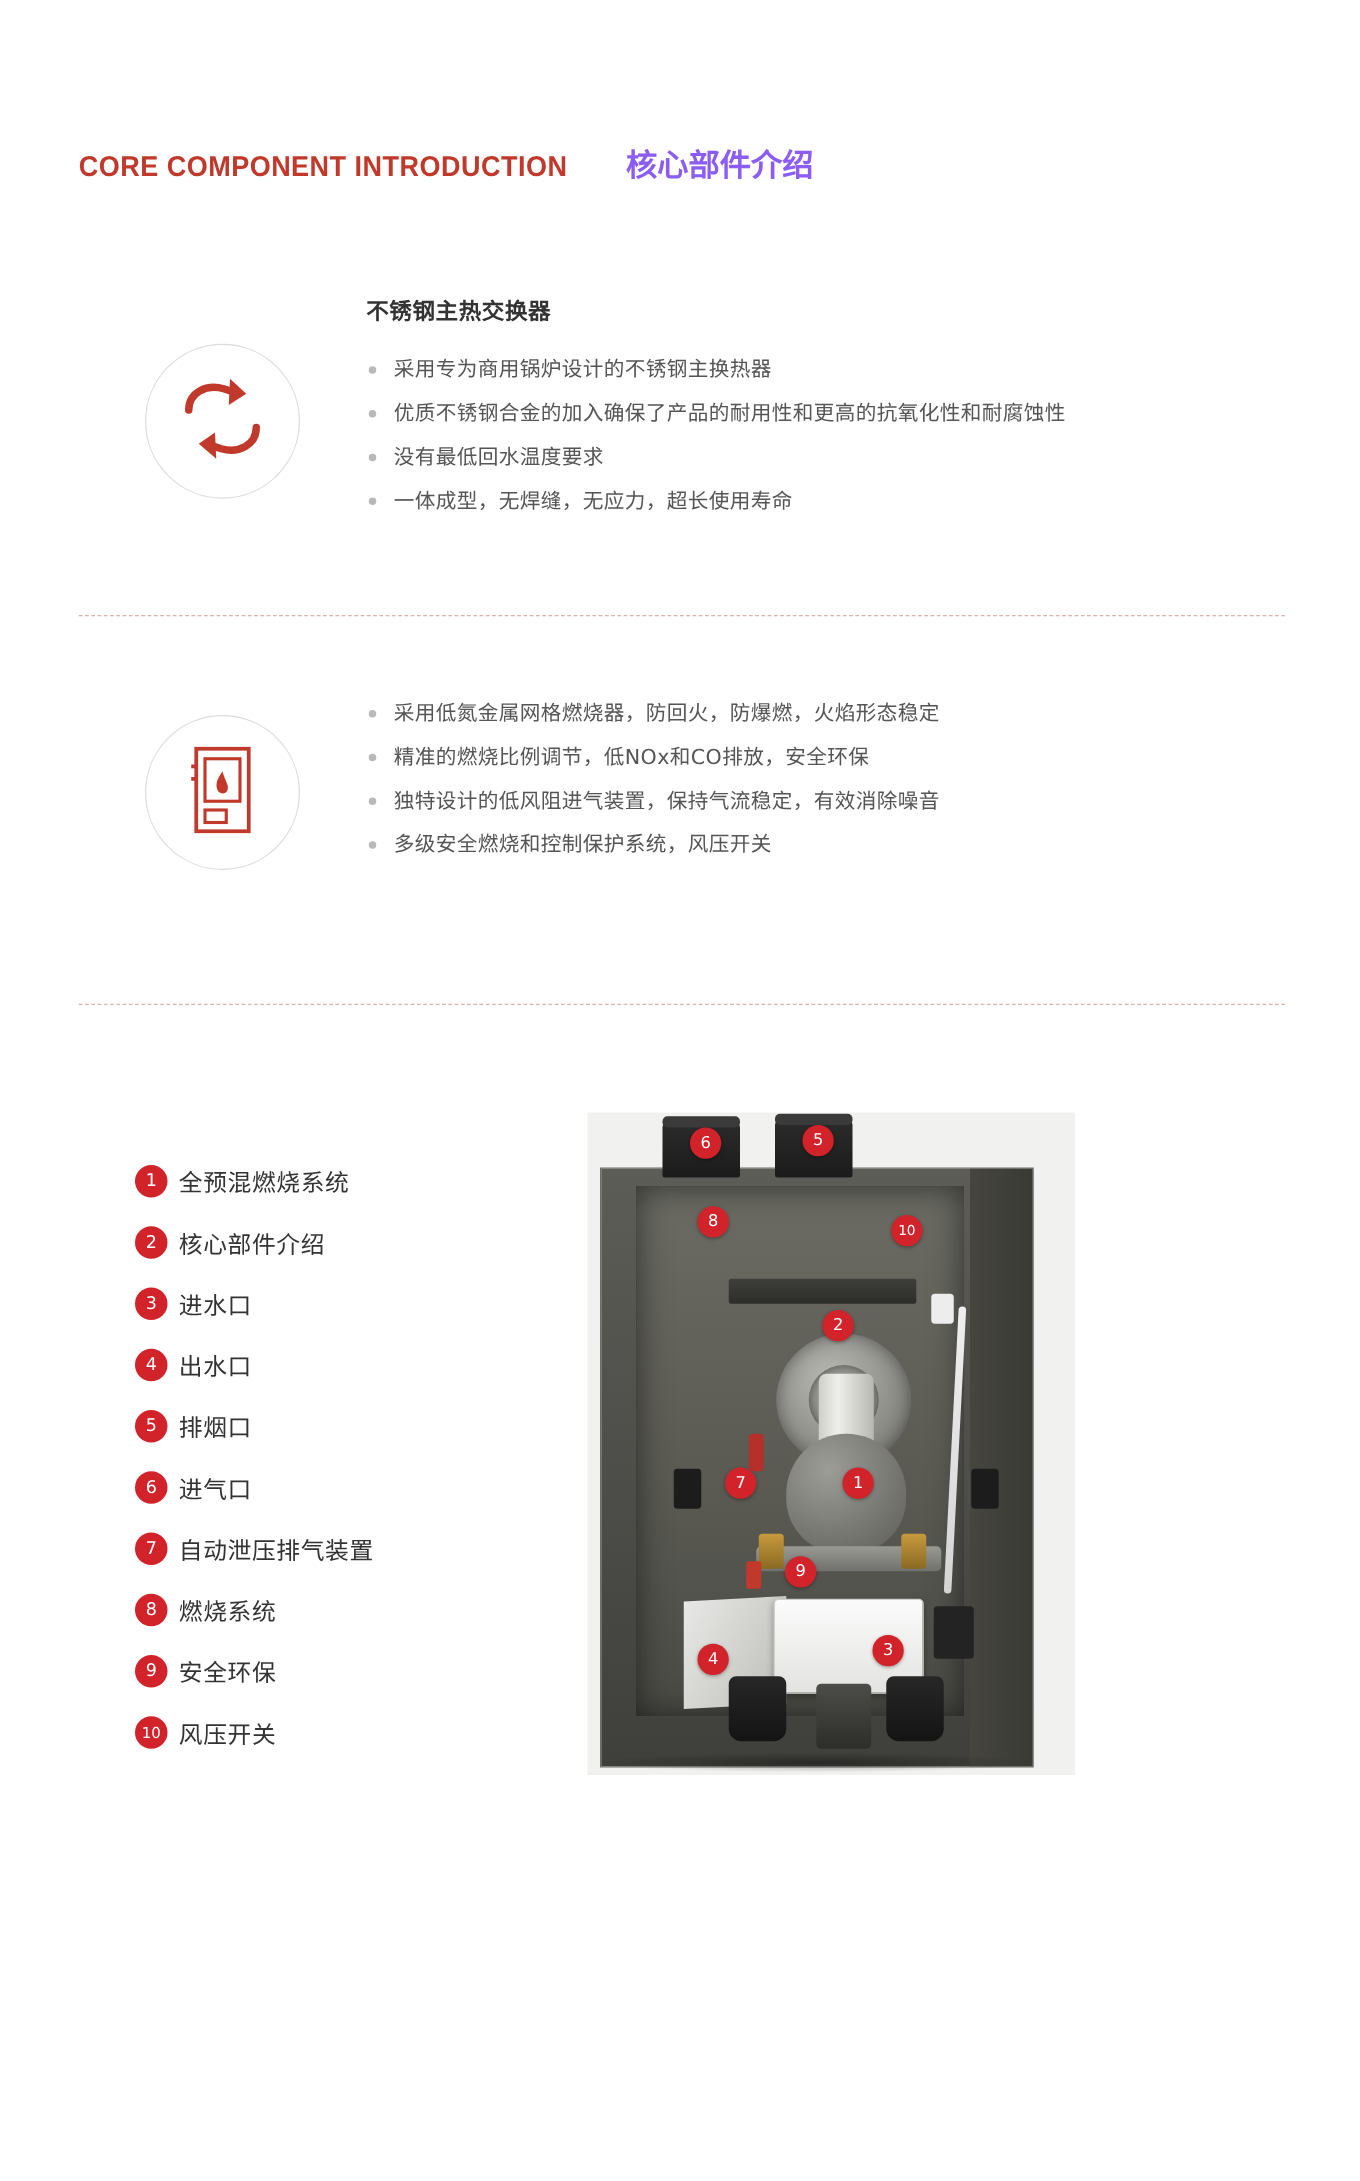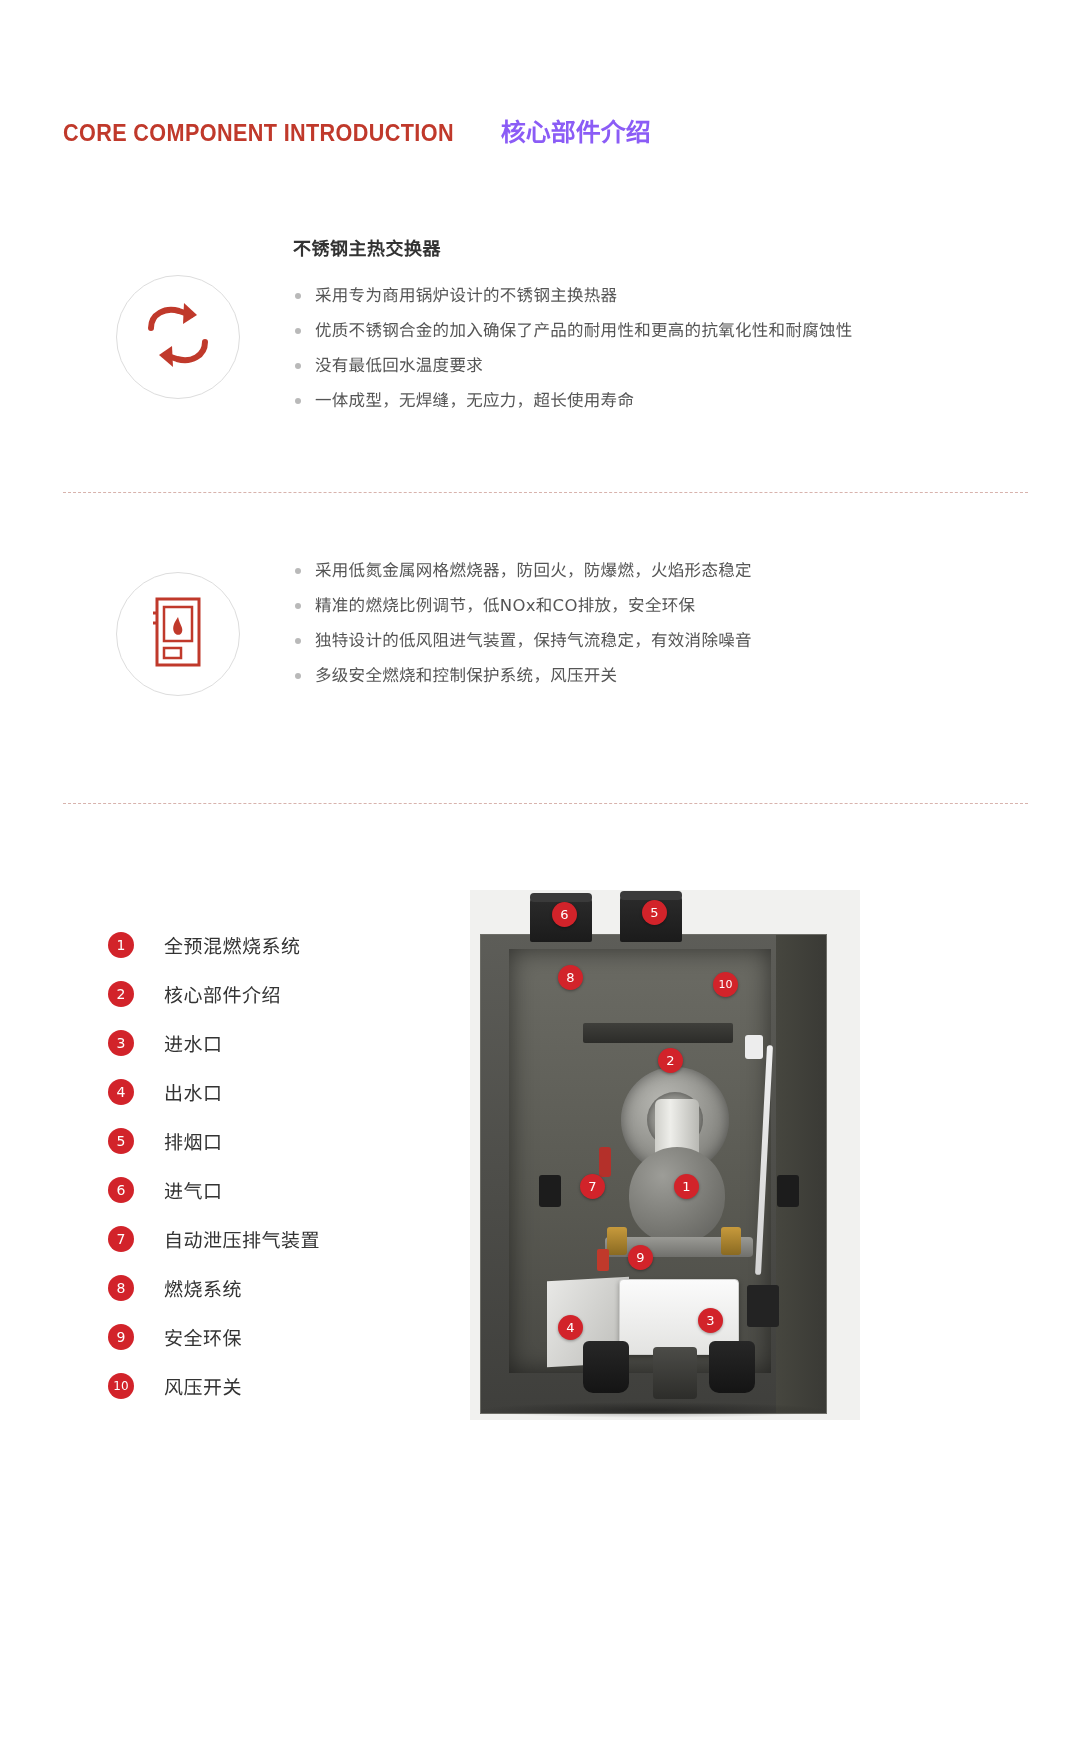--- a/index.html
+++ b/index.html
@@ -137,21 +137,21 @@
     color: #fff;
     font-size: 14px;
     display: flex;
     align-items: center;
     justify-content: center;
     font-family: "DejaVu Sans", sans-serif;
     line-height: 1;
   }
   .legend-num.two-digit { font-size: 12px; }
   .legend-label {
-    margin-left: 30px;
+    margin-left: 9px;
     font-size: 19px;
     color: #333;
     font-family: "DejaVu Sans", sans-serif;
     letter-spacing: 0.5px;
   }
 
   
   .photo {
     position: absolute;
     left: 470px;

